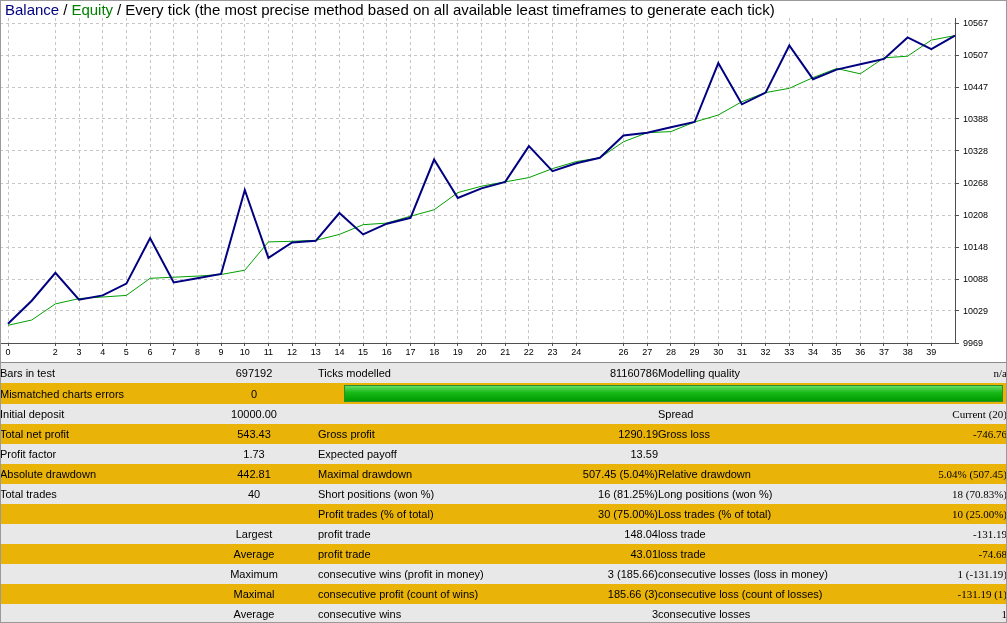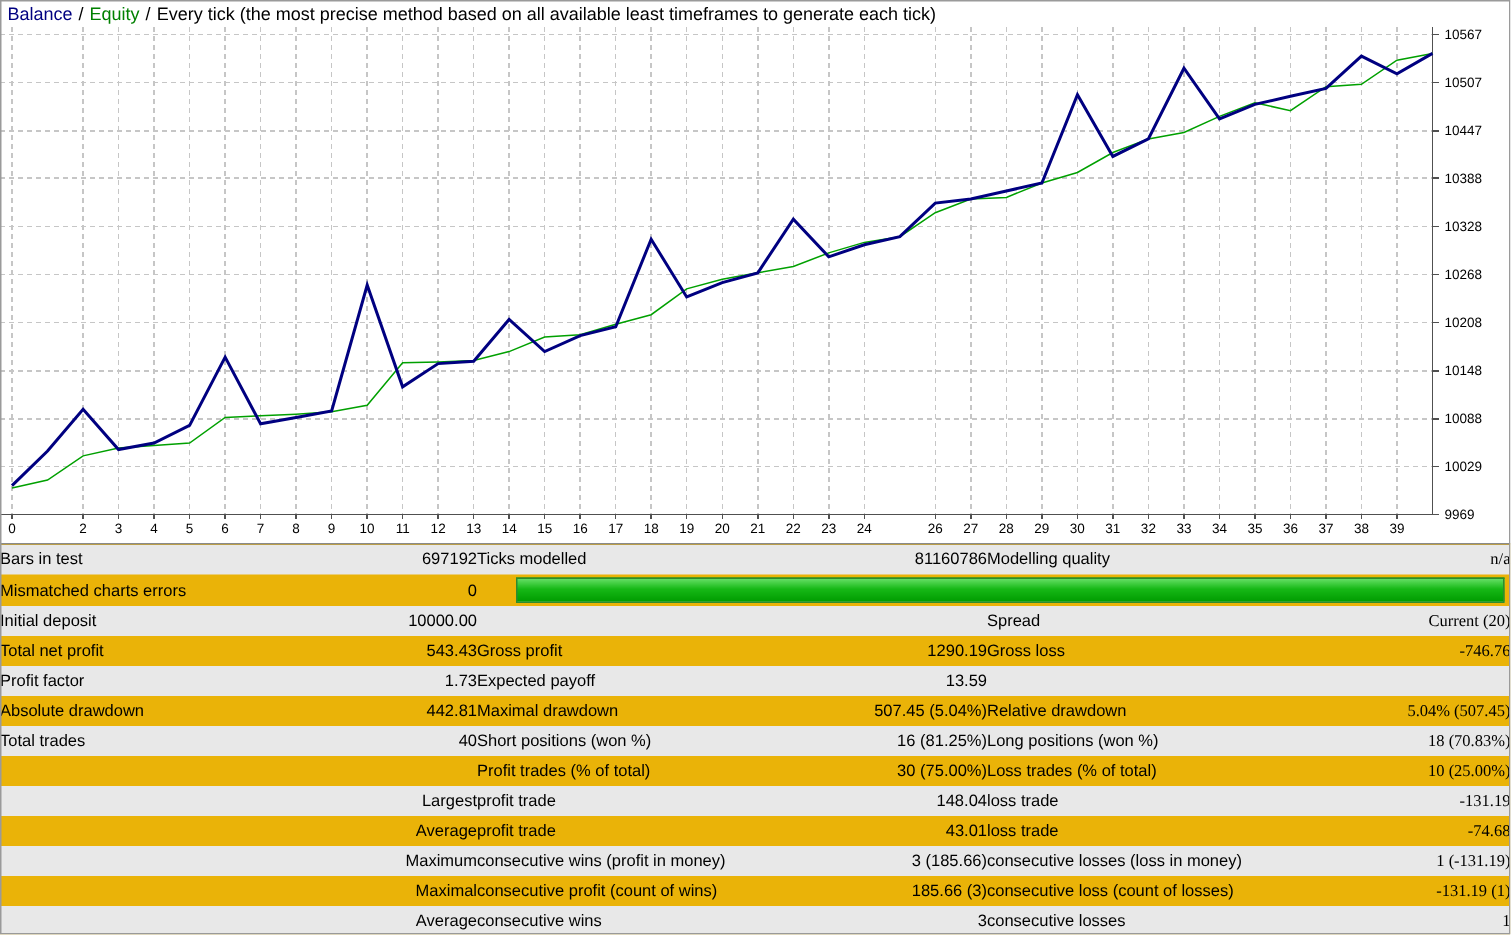--- a/index.html
+++ b/index.html
@@ -2,40 +2,40 @@
 <html><head>
 <meta charset="utf-8">
 <style>
   html,body { margin:0; padding:0; background:#fff; font-family:"Liberation Sans",sans-serif; }
   .screen {
     position:relative; width:1007px; height:623px; background:#fff;
     outline:1px solid #9a9a9a; outline-offset:-1px; overflow:hidden;
   }
   .chart-header {
     height:18px; display:flex; align-items:center; gap:4px;
-    padding-left:5px; font-size:12px; color:#000; background:#fff; white-space:nowrap;
+    padding-left:5px; font-size:15px; color:#000; background:#fff; white-space:nowrap;
   }
   .lbl-balance { color:#000080; }
   .lbl-equity  { color:#008000; }
   .lbl-sep, .lbl-mode { color:#000; }
   svg.chart { display:block; background:#fff; }
   .grid { stroke:#c6c6c6; stroke-width:1; stroke-dasharray:3 3; shape-rendering:crispEdges; }
   .axis { stroke:#505050; stroke-width:1; shape-rendering:crispEdges; }
   .tick { stroke:#505050; stroke-width:1; shape-rendering:crispEdges; }
   .xlab, .ylab { font-size:9px; fill:#000; font-family:"Liberation Sans",sans-serif; }
   .xlab { text-anchor:middle; }
   .ylab { text-anchor:start; }
   table.results {
     width:1007px; border-collapse:collapse; table-layout:fixed;
     font-size:11px; color:#000; border-top:1px solid #8a8a8a; background:#eab308;
   }
   table.results td { height:20px; padding:0; white-space:nowrap; overflow:hidden; vertical-align:middle; }
   tr.shade { background:#e8e8e8; }
   td.c1 { padding-left:6px; text-align:left; }
-  td.c2 { text-align:right; padding-right:2px; }
+  td.c2 { text-align:center; padding-right:2px; }
   td.c3, td.c5 { padding-left:26px; text-align:left; }
   td.c4 { text-align:right; padding-right:2px; }
   td.c6 { text-align:right; padding-right:6px;font-family:Liberation Serif, serif; }
   td.barcell { padding:0; }
   .quality-bar {
     height:15px; margin:2px 4px 2px 26px;
     background:linear-gradient(180deg,#63de63 0%,#16b816 45%,#009c00 100%);
     border:1px solid #2e8b2e;
   }
 </style>

